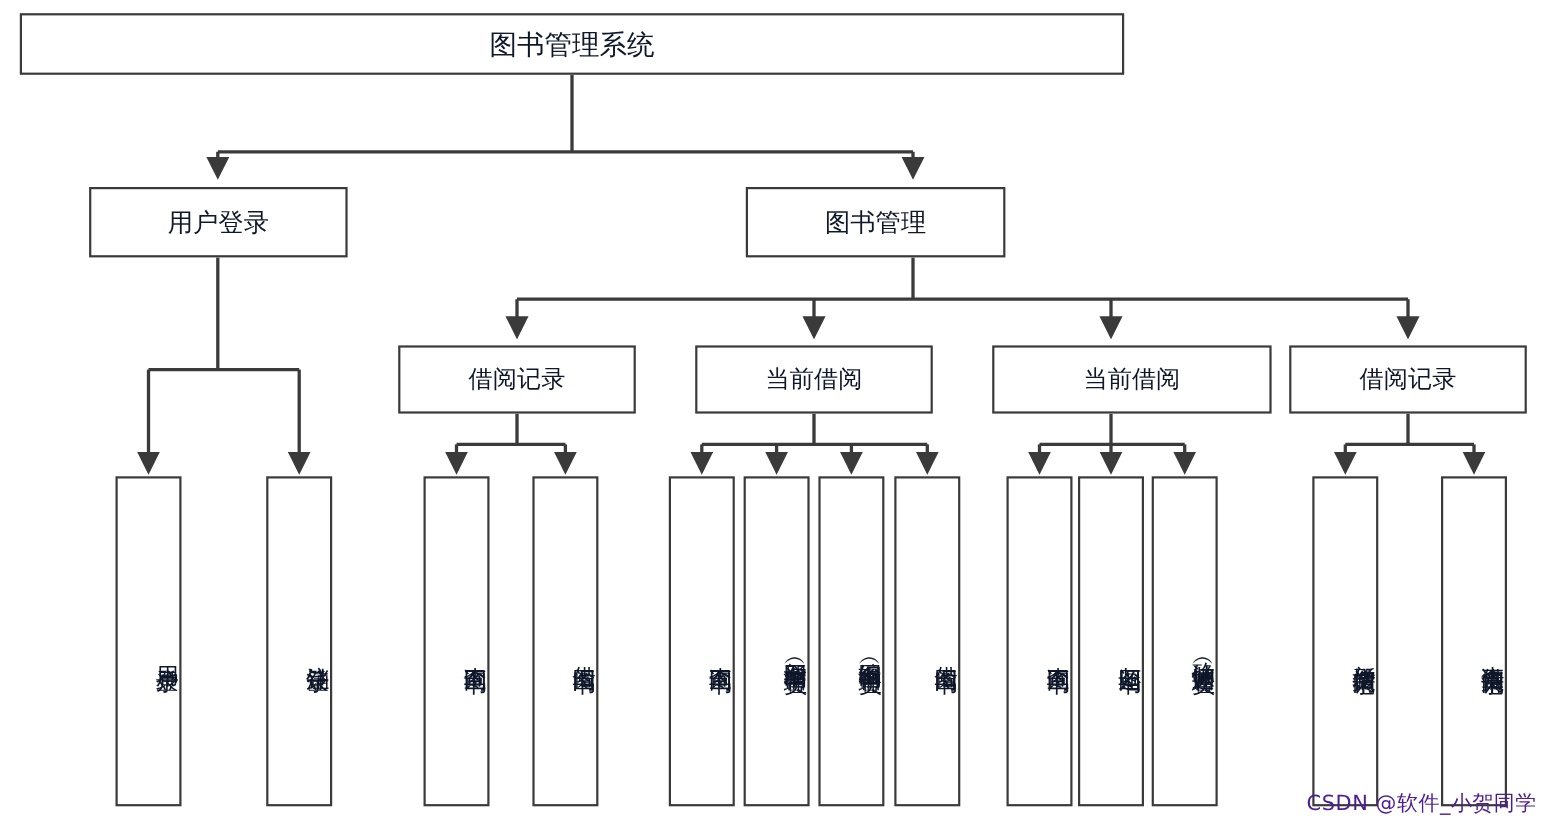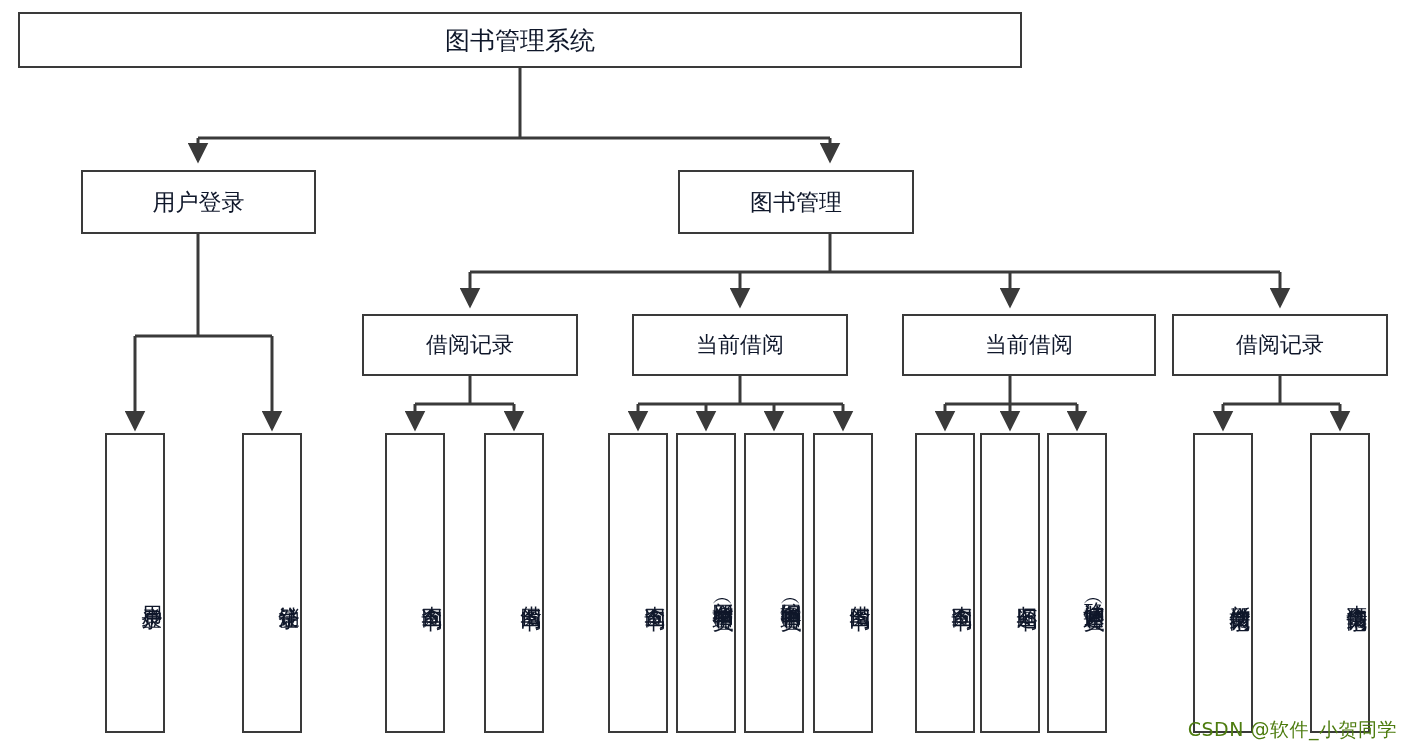--- a/index.html
+++ b/index.html
@@ -51,21 +51,21 @@
   }
   .node .lbl {
     display: block;
     white-space: pre-line;
   }
   .watermark {
     position: absolute;
     right: 8px;
     bottom: 4px;
     font-size: 19px;
-    color: #4d7c0f;
+    color: #4c1d95;
     letter-spacing: 0.5px;
     white-space: nowrap;
   }
 </style>
 </head>
 <body>
 
 <div id="canvas">
 
   <svg class="edges" viewBox="0 0 1405 747" xmlns="http://www.w3.org/2000/svg">

